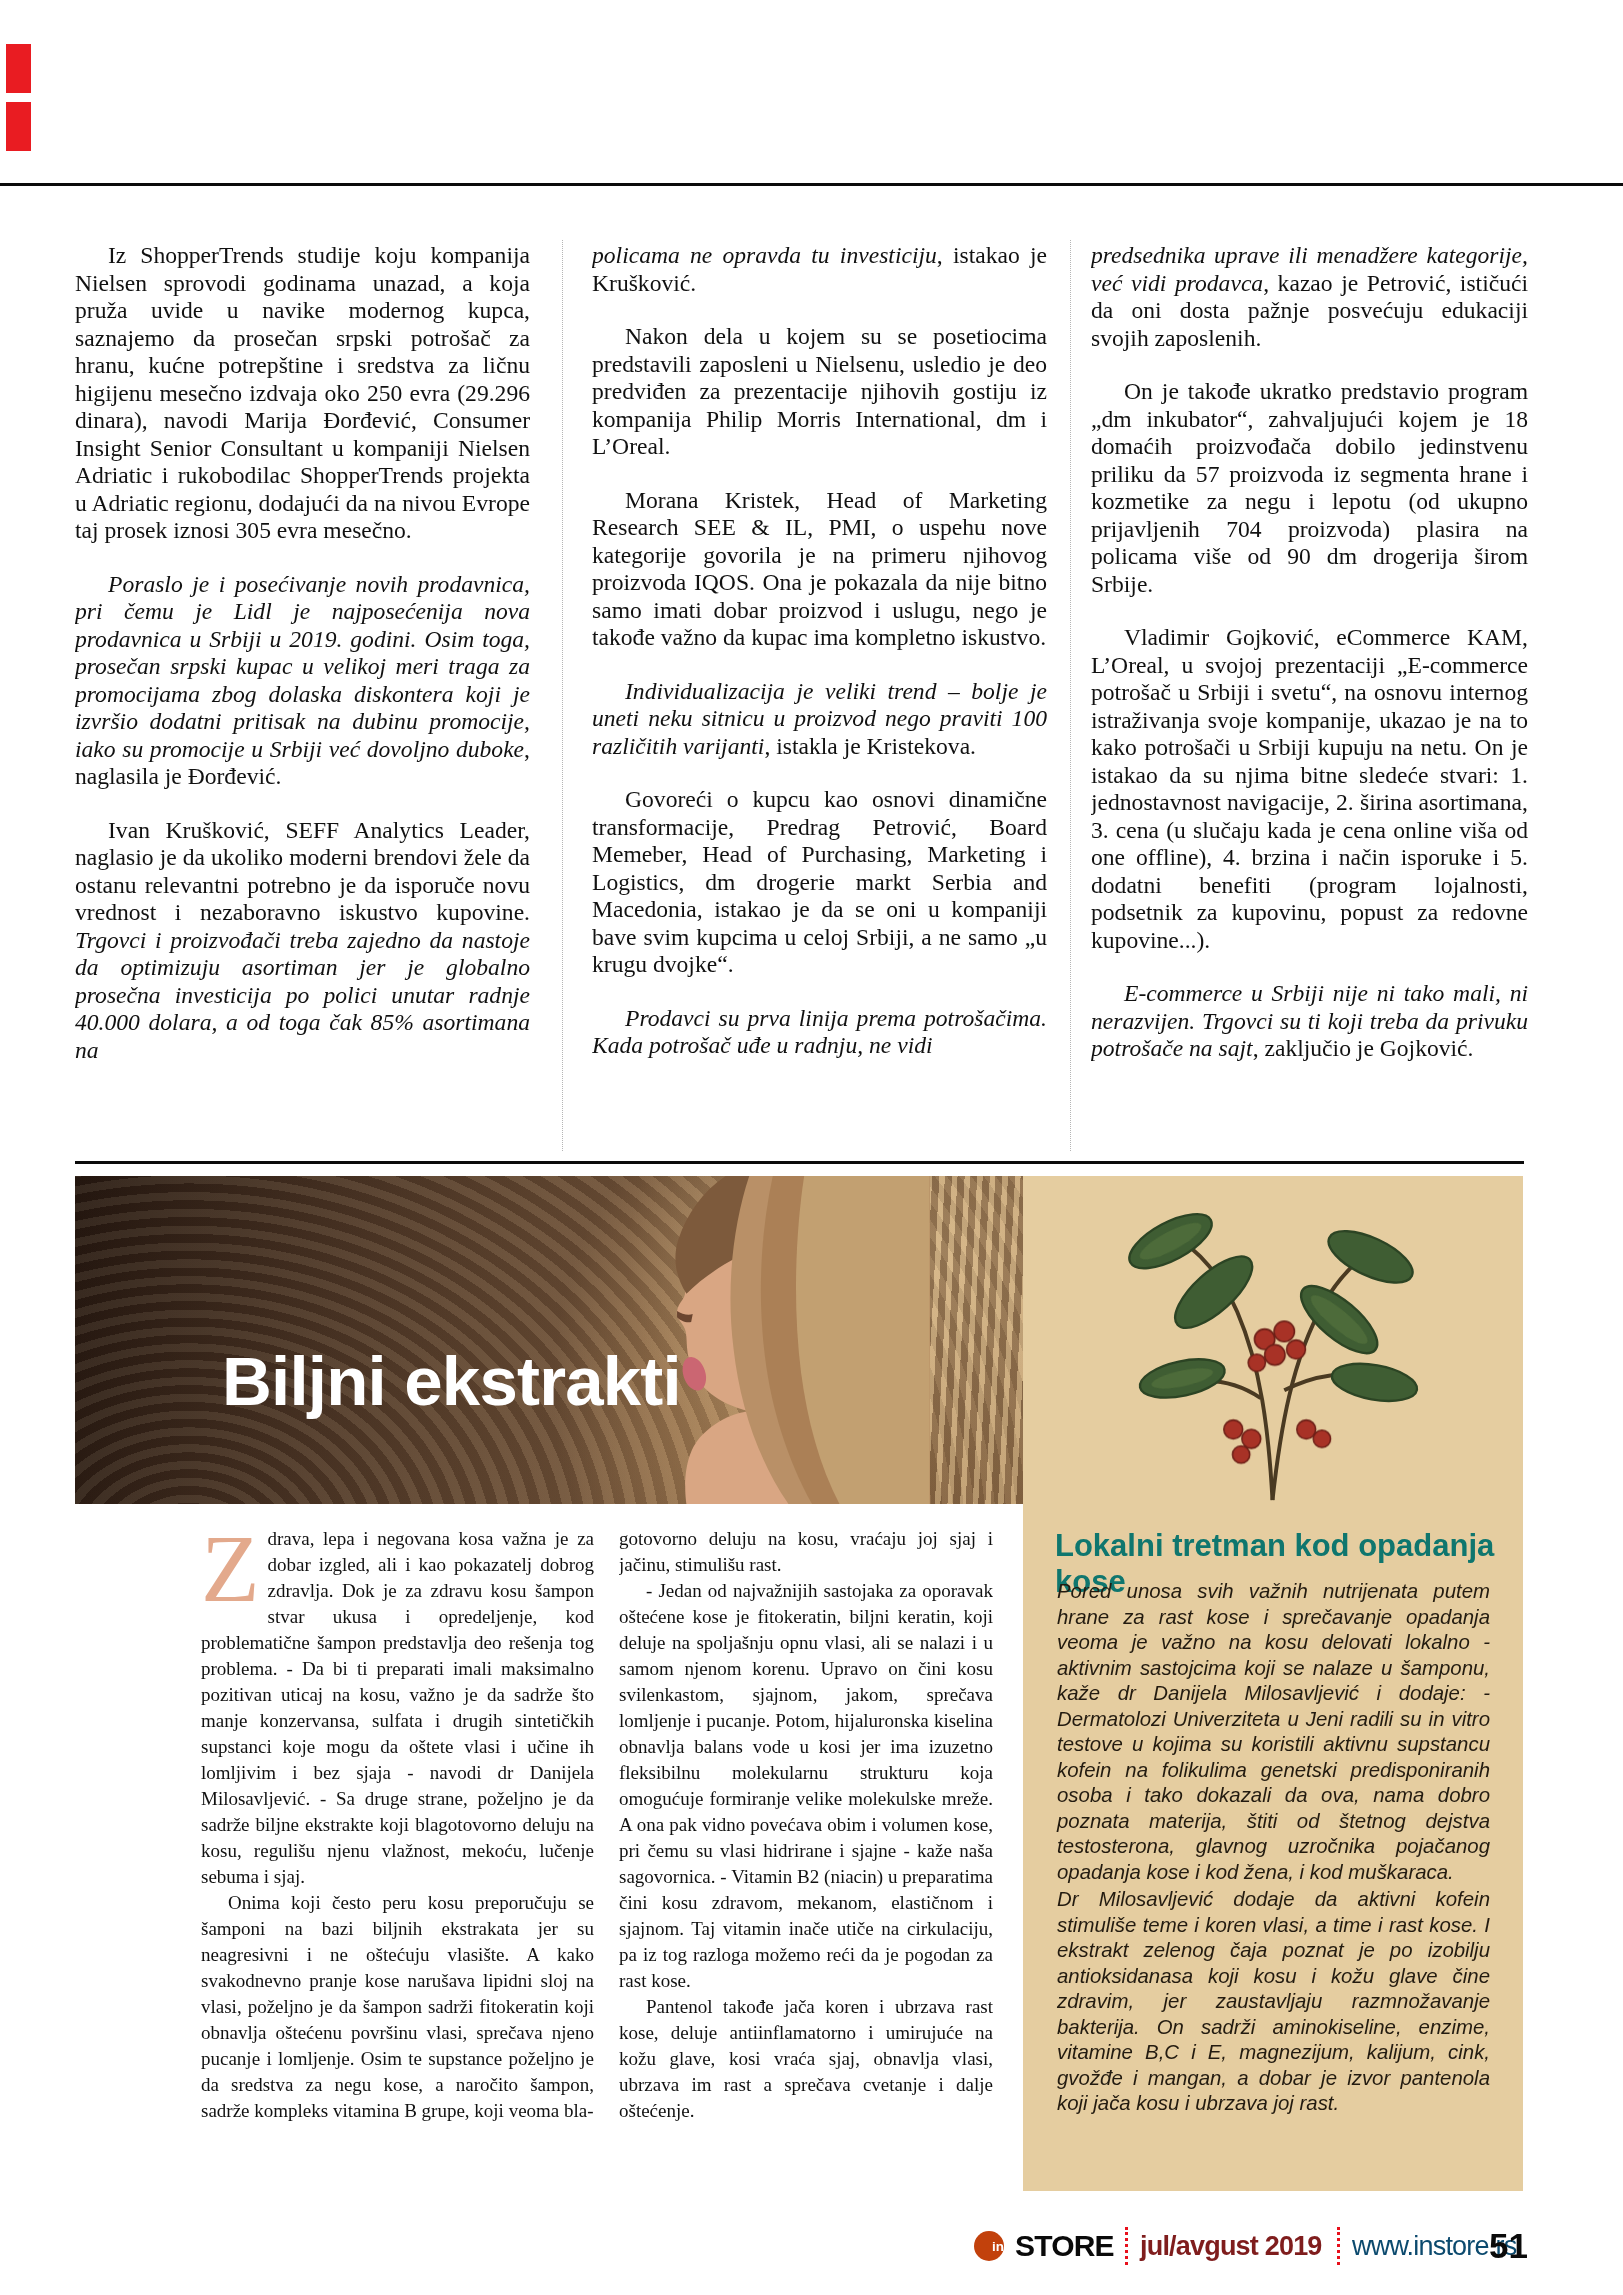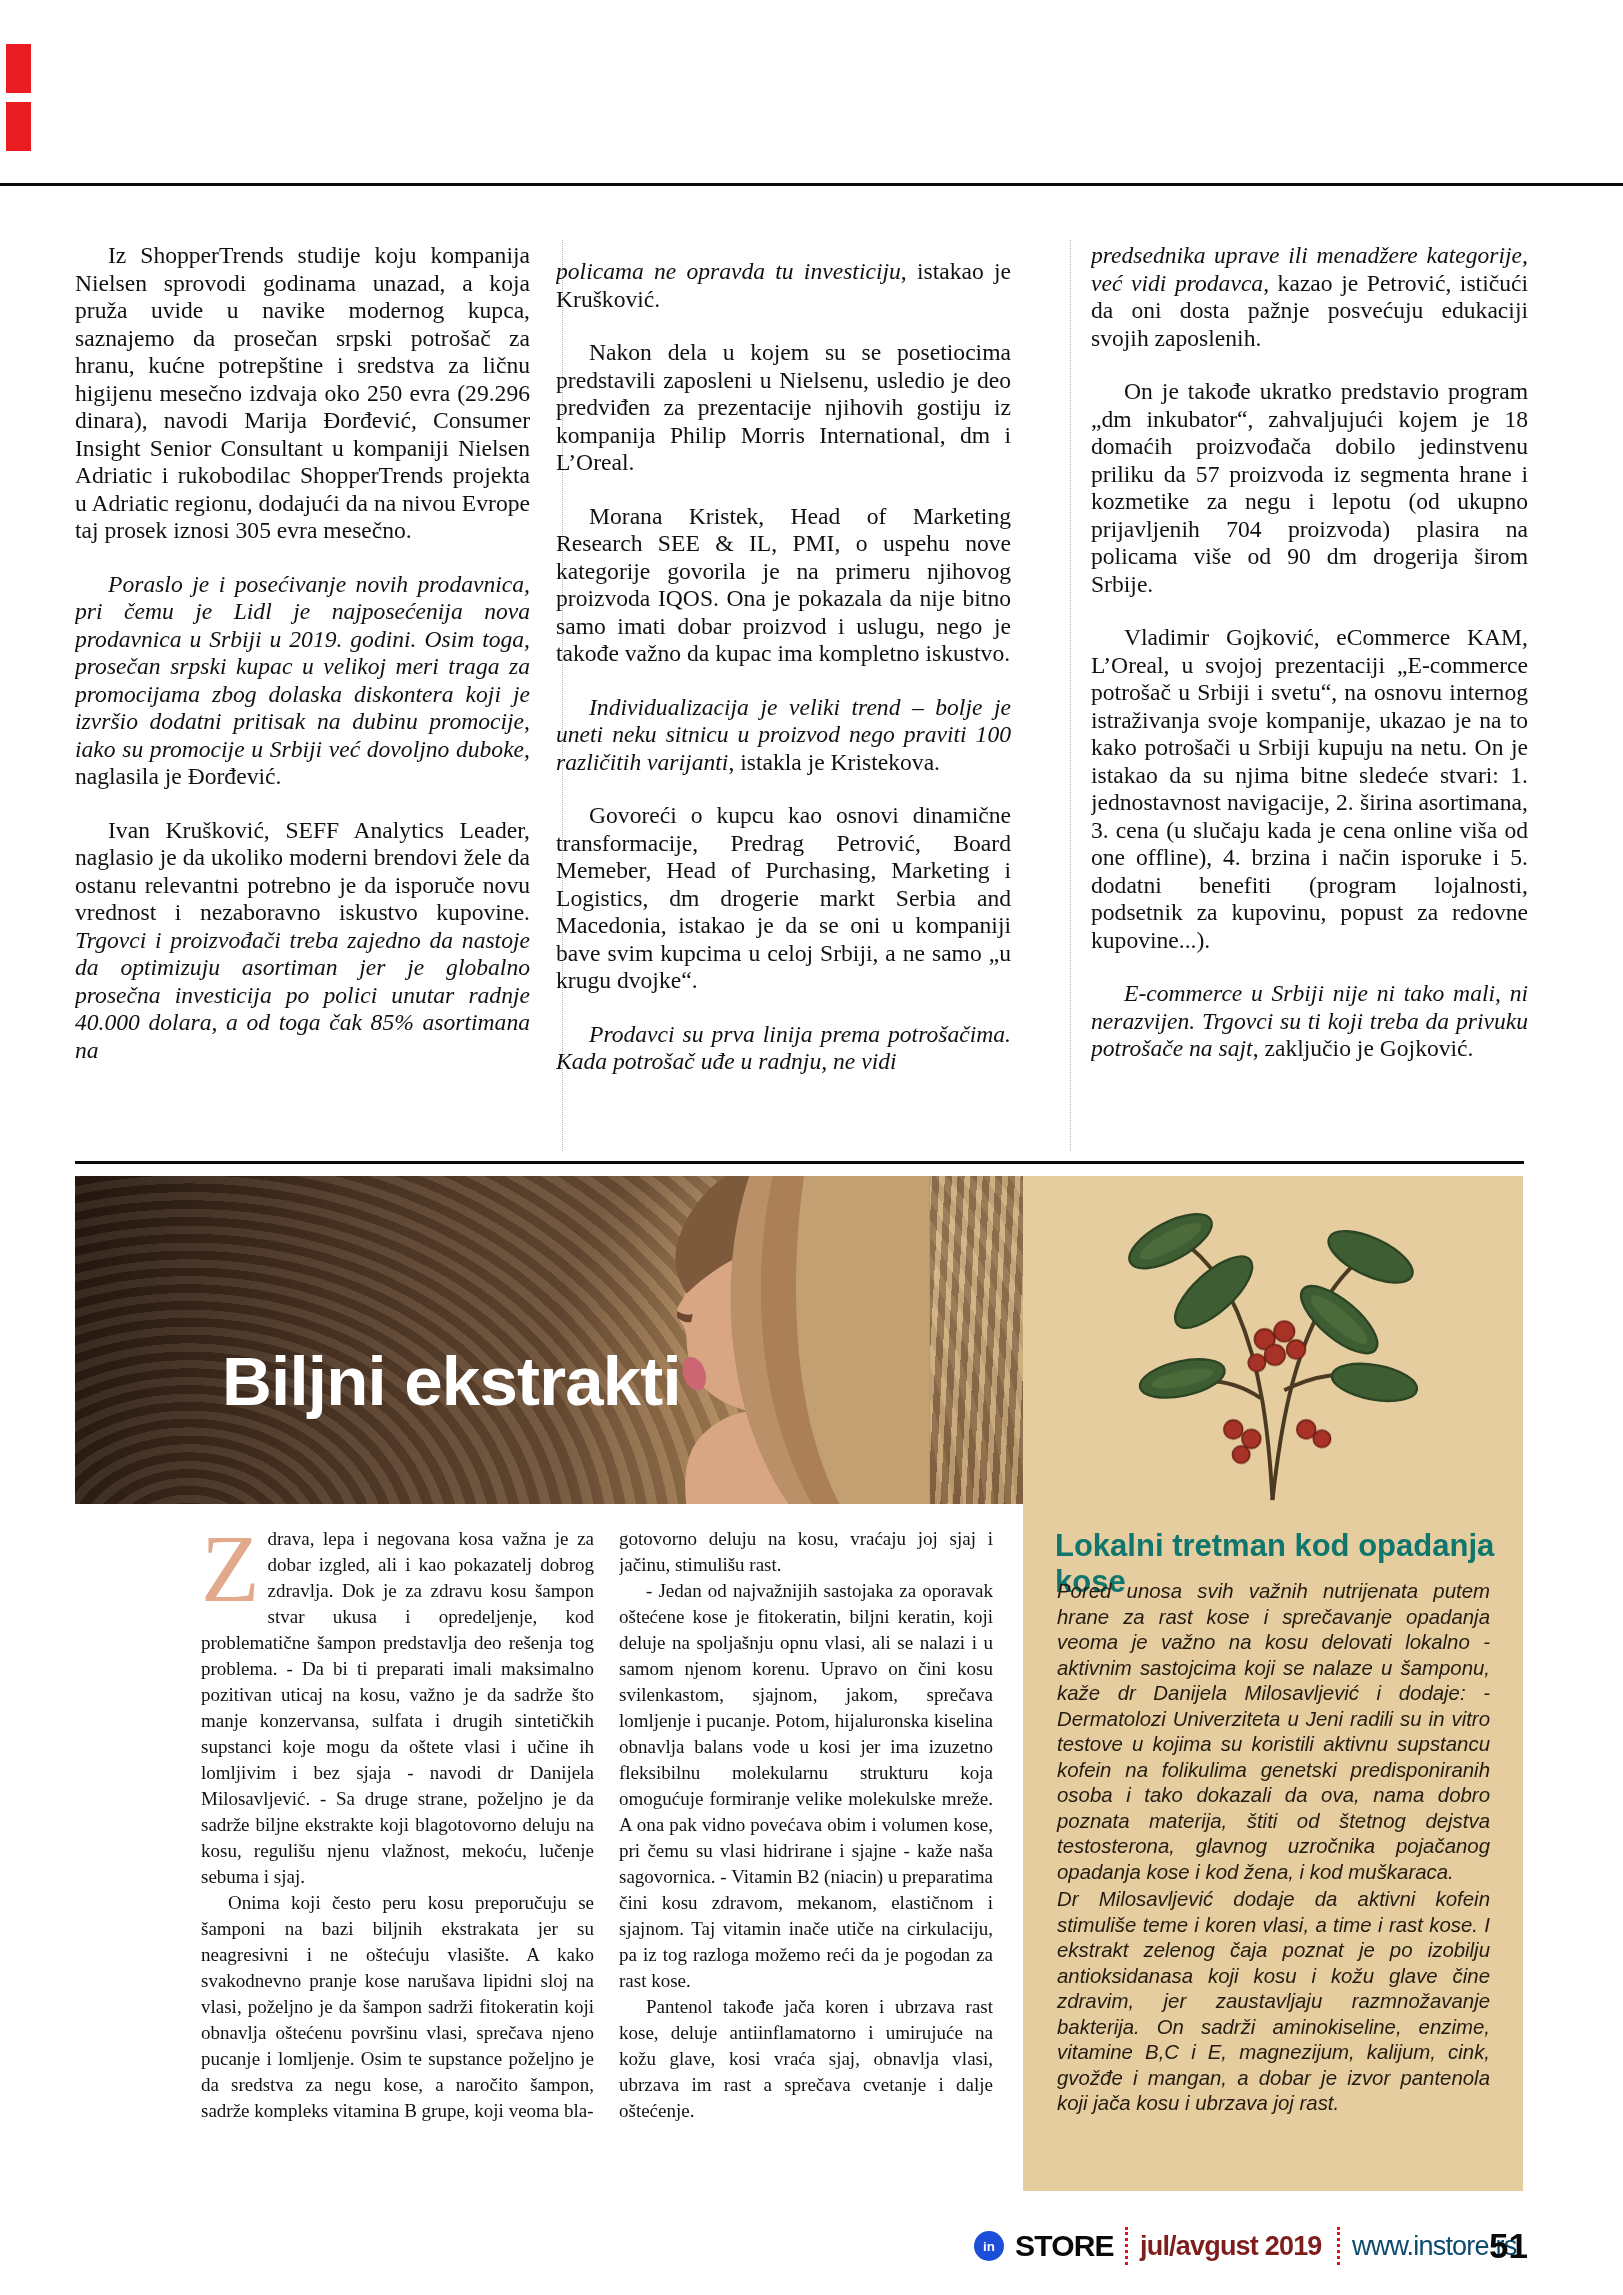--- a/index.html
+++ b/index.html
@@ -9,21 +9,21 @@
   .marker{position:absolute;left:6.3px;width:25px;height:49px;background:#e91c22;}
   .marker.m1{top:44px;} .marker.m2{top:102px;}
   
   .top-rule{position:absolute;left:0;top:183px;width:1623px;height:3.1px;background:#0a0a0a;}
   .banner-rule{position:absolute;left:75px;top:1161px;width:1449px;height:3.1px;background:#0a0a0a;}
   
   .tcol{position:absolute;top:242px;height:913px;width:455px;overflow:hidden;
         font-size:23.6px;line-height:27.5px;text-align:justify;}
   .tcol p{margin:0 0 26px 0;text-indent:33px;}
   .tcol p:last-child{margin-bottom:0;}
-  .c1{left:75px;} .c2{left:556px;margin-top:16px;} .c3{left:1091px;width:437px;}
+  .c1{left:75px;} .c2{left:592px;} .c3{left:1091px;width:437px;}
   .it{font-style:italic;}
   .col-div{position:absolute;top:240px;height:911px;width:0;border-left:1.6px dotted #b5b5b5;}
   .d1{left:562px;} .d2{left:1070px;}
   
   .photo{position:absolute;left:75px;top:1176px;width:949px;height:328px;overflow:hidden;
     background:
       radial-gradient(ellipse 487px 408px at 90% 25%, #c8a87c 0%, rgba(200,168,124,0) 62%),
       radial-gradient(ellipse 408px 550px at 74% 65%, #b68e60 0%, rgba(182,142,96,0) 55%),
       linear-gradient(100deg, #241710 0%, #4c3626 28%, #6e5138 54%, #8a6845 74%, #a8855c 100%);}
   .photo::before{content:"";position:absolute;inset:0;
@@ -51,22 +51,22 @@
   .b1{left:201px;width:393px;}
   .b2{left:619px;width:374px;}
   .bcol p{margin:0;text-indent:27px;}
   .bcol p.first{text-indent:0;}
   .dropcap{float:left;font-size:96px;line-height:75px;padding:4.7px 7.9px 0 0;
         color:#e3a98c;font-family:"Liberation Serif", serif;}
   
   .footer{position:absolute;left:0;top:2227px;width:1623px;height:38px;
       font-family:"Liberation Sans", sans-serif;}
   .footer .item{position:absolute;top:0;height:38px;display:flex;align-items:center;}
-  .logo-circle{width:30px;height:30px;border-radius:50%;background:#1d4ed8;color:#fff;
-      display:flex;align-items:center;justify-content:center;
+  .logo-circle{width:30px;height:30px;border-radius:50%;background:#c2410c;color:#fff;
+      display:flex;align-items:center;justify-content:flex-end;
       font-weight:bold;font-size:13.4px;letter-spacing:0;}
   .brand{font-weight:bold;font-size:30px;letter-spacing:-0.8px;color:#0a0a0a;}
   .issue{font-weight:bold;font-size:27px;letter-spacing:-0.8px;color:#7f1d1d;}
   .site{font-size:27px;color:#0c4a6e;letter-spacing:-0.8px;}
   .red-sep{width:0;height:30px;border-left:3.1px dotted #e8101c;}
   .pagenum{font-weight:bold;font-size:35px;color:#0a0a0a;}
 </style>
 </head>
 <body>
 

